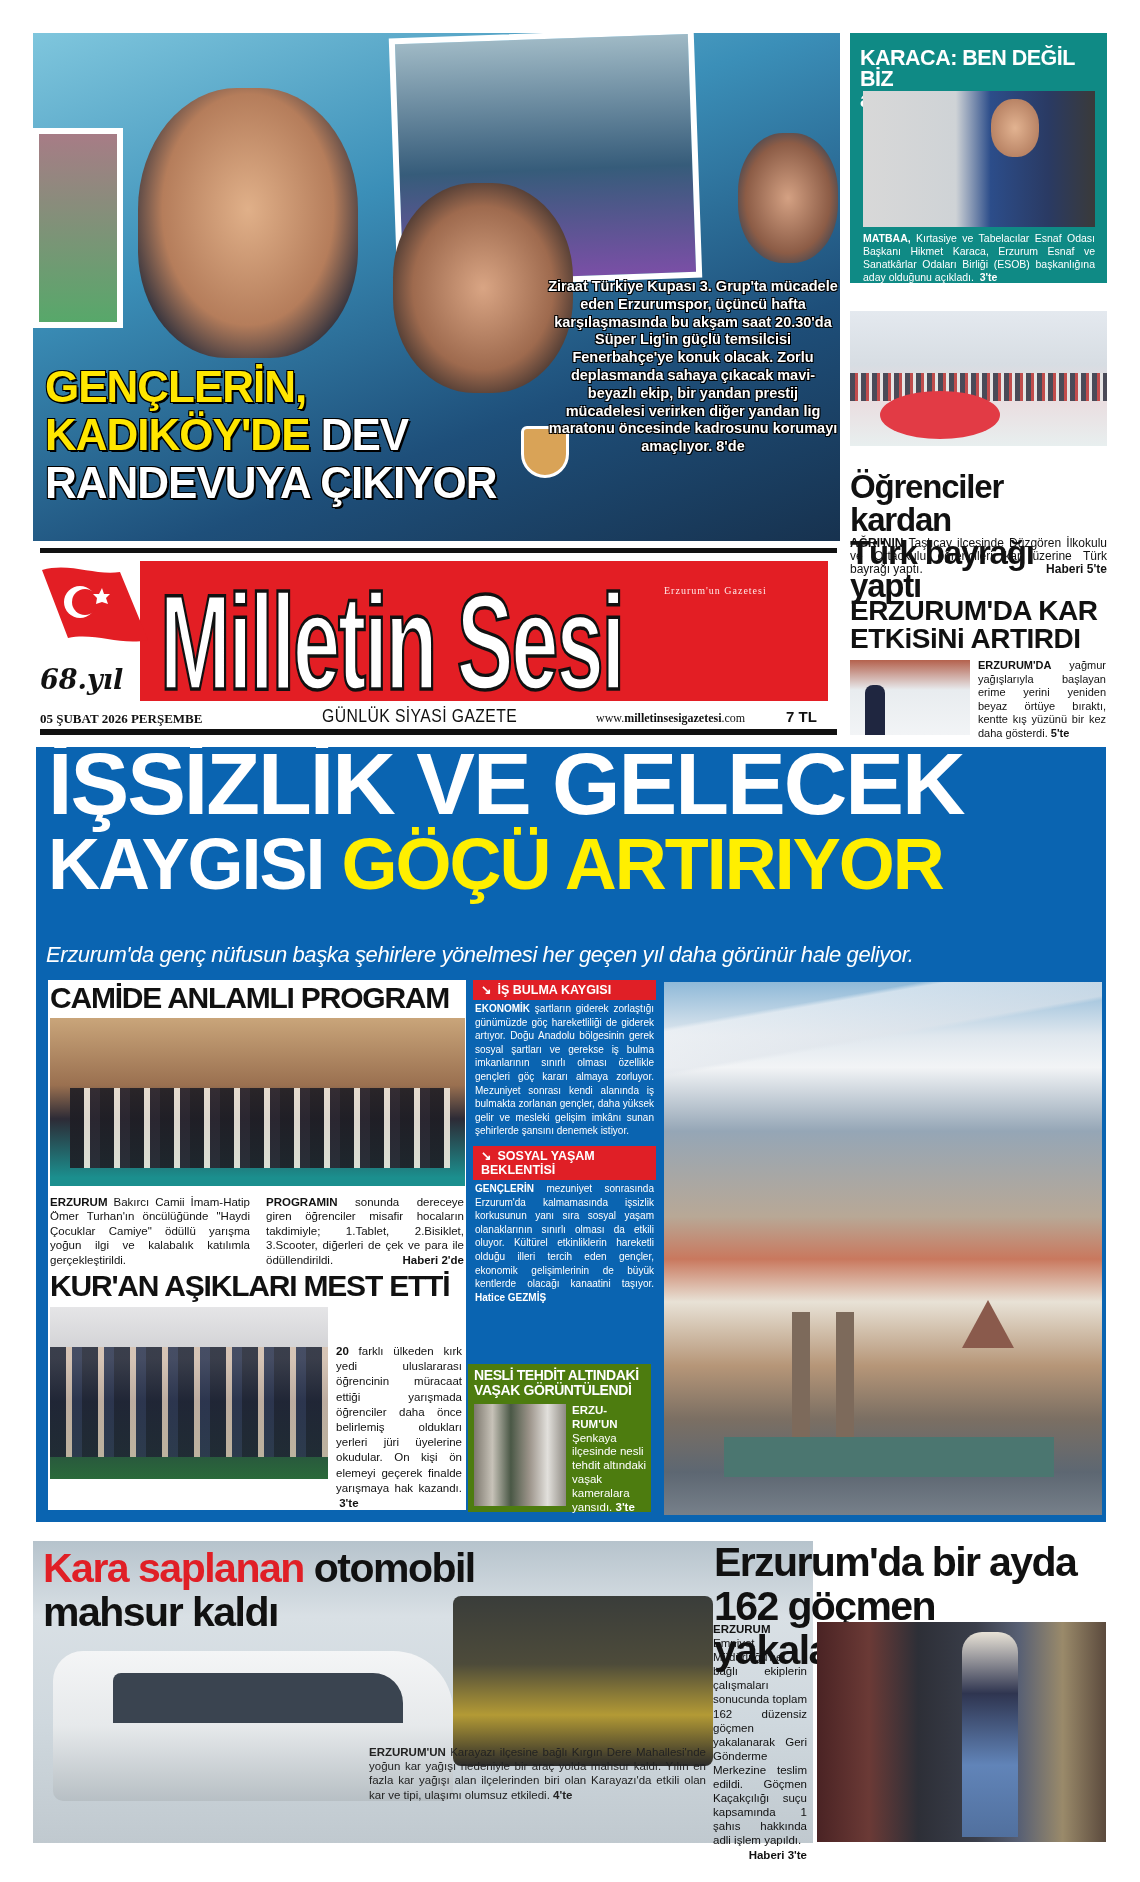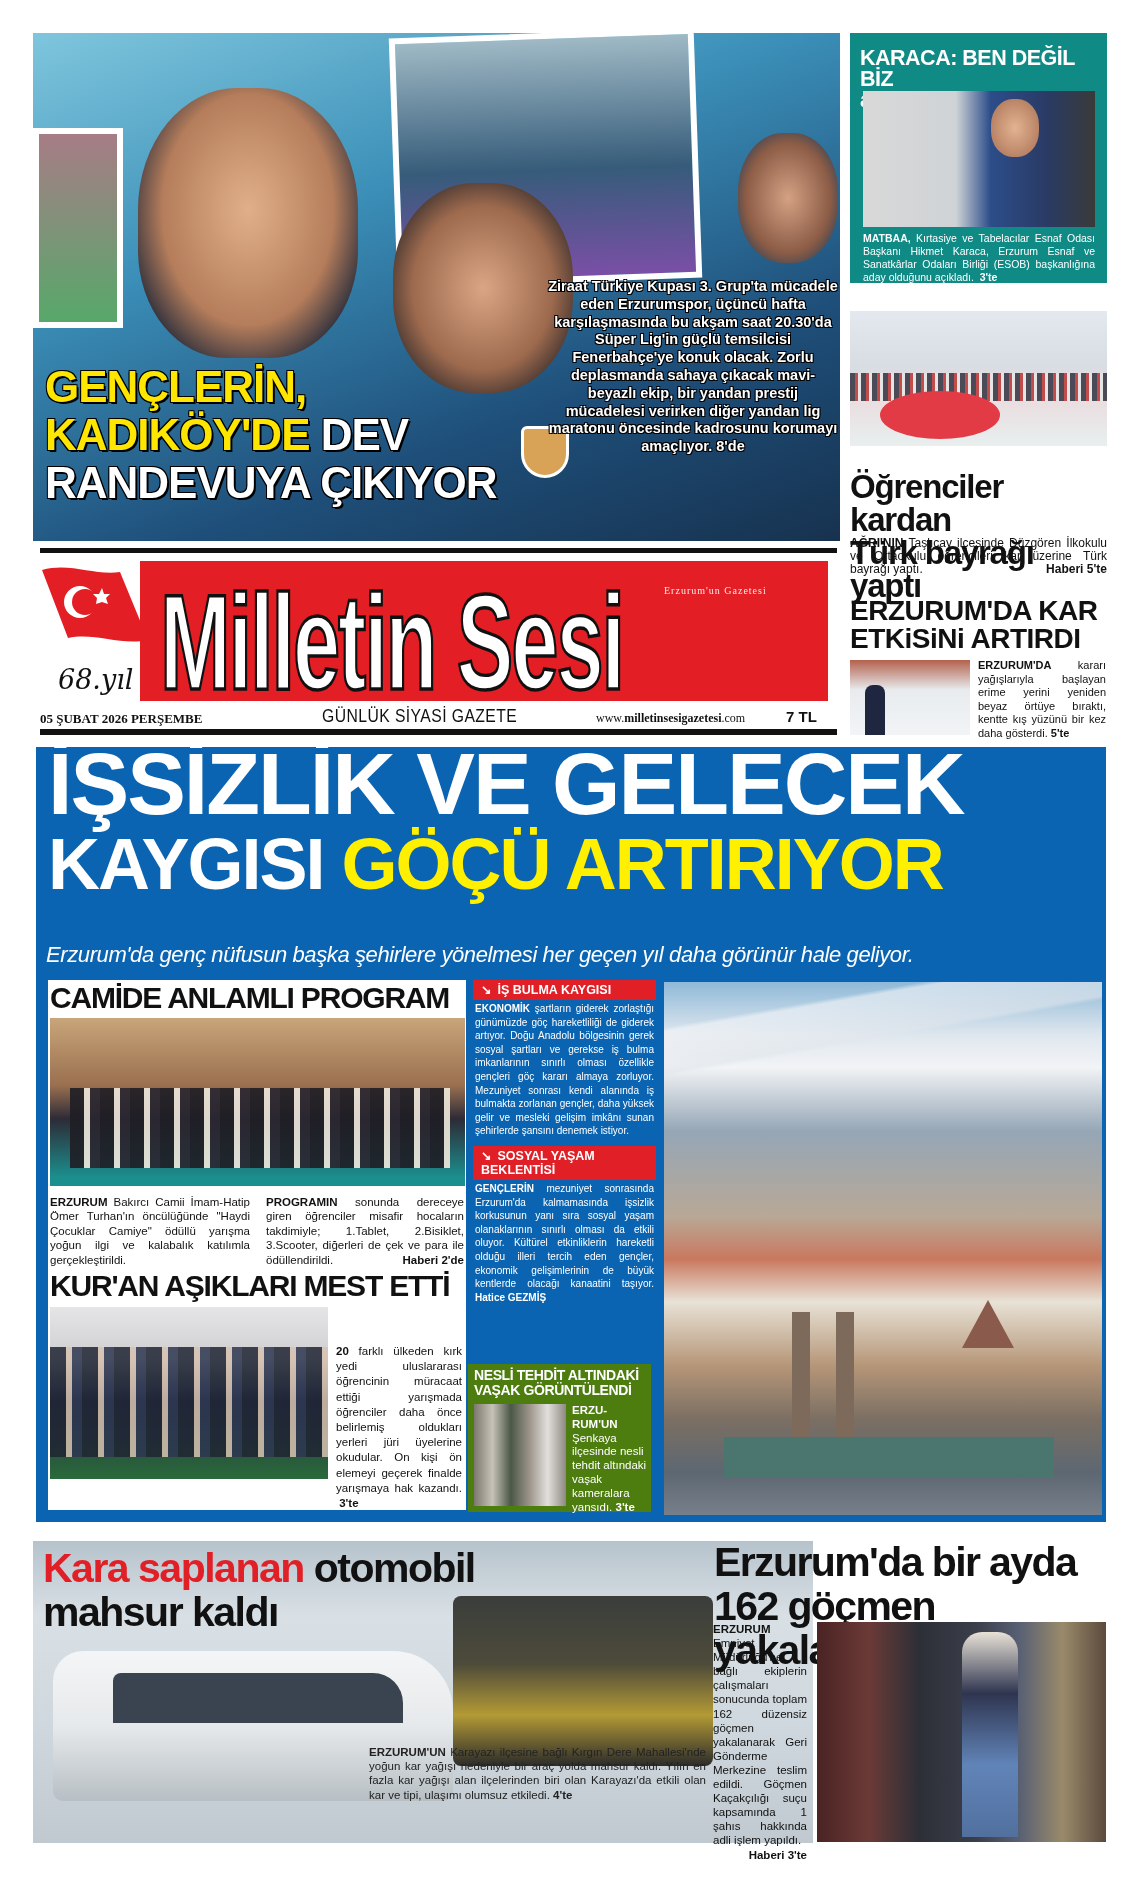--- a/index.html
+++ b/index.html
@@ -38,21 +38,21 @@
   #kar-photo { left: 850px; top: 660px; width: 120px; height: 75px; background: linear-gradient(180deg,#b4614d 0%,#e8ecef 40%,#f2f4f6 100%); }
   #kar-photo .ppl { position:absolute; left:15px; top:25px; width:20px; height:50px; background:#1f2640; border-radius:8px 8px 0 0; }
   #kar-text { left: 978px; top: 659px; width: 128px; font-size: 11px; line-height: 13.5px; text-align: justify; }
 
   
   #rule-top { left: 40px; top: 548px; width: 797px; height: 5px; background: #111; }
   #flag { left: 40px; top: 562px; width: 110px; height: 92px; }
   #logo-box { left: 140px; top: 561px; width: 688px; height: 140px; background: #e31e24; }
   #logo-text { left: 160px; top: 562px; font-family: "Liberation Sans", sans-serif; font-weight: 700; font-size: 118px; line-height: 138px; color: #fff; letter-spacing: -3px; transform: scaleX(0.72) scaleY(1.15); transform-origin: left top; -webkit-text-stroke: 3px #111; }
   #logo-sub { left: 664px; top: 585px; font-family: "Liberation Serif", serif; font-size: 10px; letter-spacing: 1px; color: #ffe8e8; }
-  #yil { left: 58px; top: 664px; font-family: "DejaVu Serif", serif; font-style: italic; font-weight: 400; font-size: 27px; color: #111; }
+  #yil { left: 40px; top: 664px; font-family: "DejaVu Serif", serif; font-style: italic; font-weight: 700; font-size: 27px; color: #111; }
   #date { left: 40px; top: 711px; font-family: "Liberation Serif", serif; font-size: 13px; font-weight: 700; }
   #gunluk { left: 322px; top: 705px; font-family: "Liberation Sans", sans-serif; font-size: 18.5px; letter-spacing: 0.5px; transform: scaleX(0.85); transform-origin: left; }
   #web { left: 596px; top: 711px; font-family: "Liberation Serif", serif; font-size: 12px; }
   #web b { font-weight: 700; }
   #price { left: 786px; top: 708px; font-size: 15px; font-weight: 700; }
   #rule-bot { left: 40px; top: 729px; width: 797px; height: 6px; background: #111; }
 
   
   #main { left: 36px; top: 747px; width: 1070px; height: 775px; background: #0a64b1; }
   #main-h1 { left: 12px; top: -4px; font-size: 88px; line-height: 82px; font-weight: 700; color: #fff; letter-spacing: -2px; white-space: nowrap; }
@@ -141,21 +141,21 @@
 </div>
 <p id="bayrak-text" class="abs"><b class="lead">AĞRI'NIN</b><span> Taşlıçay ilçesinde Düzgören İlkokulu ve Ortaokulu öğrencileri kar üzerine Türk bayrağı yaptı.</span> <b style="float:right">Haberi 5'te</b></p>
 
 <div id="kar-title" class="abs">
   <div>ERZURUM'DA KAR</div>
   <div>ETKiSiNi ARTIRDI</div>
 </div>
 <div id="kar-photo" class="photo">
     <div class="ppl"></div>
   </div>
-<p id="kar-text" class="abs"><b class="lead">ERZURUM'DA</b><span> kararı yağışlarıyla başlayan erime yerini yeniden beyaz örtüye bıraktı, kentte kış yüzünü bir kez daha gösterdi.</span> <b>5'te</b></p>
+<p id="kar-text" class="abs"><b class="lead">ERZURUM'DA</b><span> yağmur yağışlarıyla başlayan erime yerini yeniden beyaz örtüye bıraktı, kentte kış yüzünü bir kez daha gösterdi.</span> <b>5'te</b></p>
 
 <div id="rule-top" class="abs"></div>
 <div id="logo-box" class="abs"></div>
 <svg id="flag" class="abs" viewBox="0 0 110 92">
   <path d="M2 8 C30 0 55 14 80 10 L108 78 C80 84 55 70 28 76 Z" fill="#e31e24"></path>
   <circle cx="40" cy="40" r="16" fill="#fff"></circle>
   <circle cx="45" cy="40" r="13" fill="#e31e24"></circle>
   <polygon points="62,40 56,42 57,36 53,32 59,32 62,26 64,32 70,32 66,36 68,42" fill="#fff"></polygon>
 </svg>
 <div id="logo-text" class="abs">Milletin Sesi</div>

